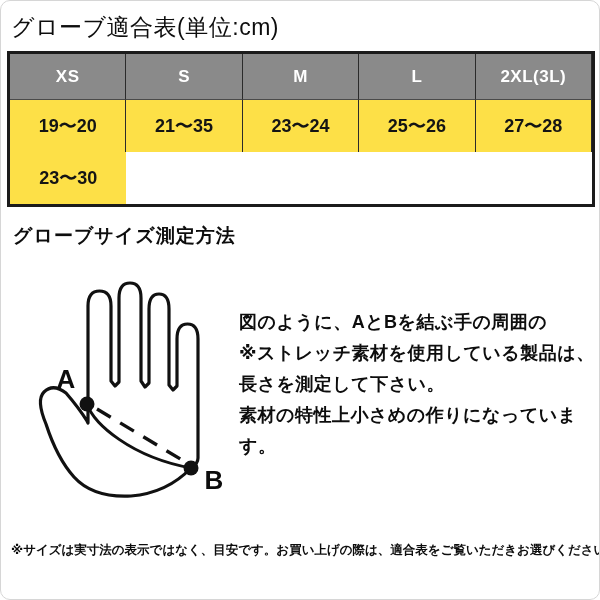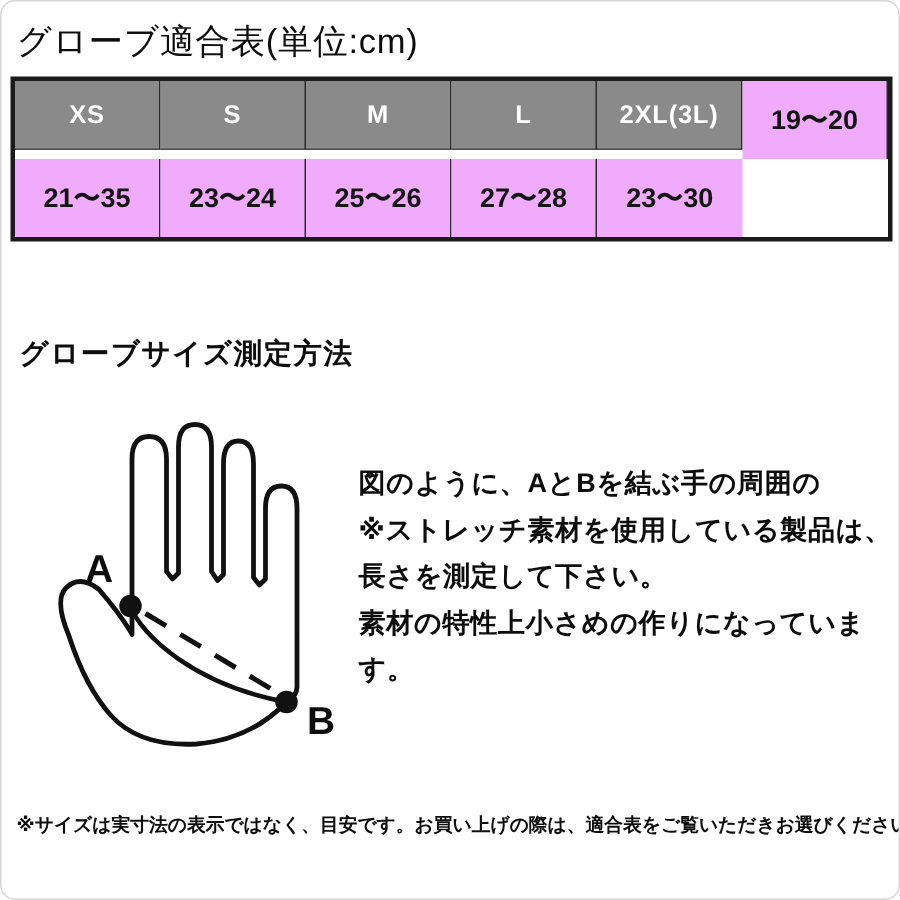--- a/index.html
+++ b/index.html
@@ -23,38 +23,38 @@
     letter-spacing: 0.5px;
     color: #0d0d0d;
   }
   .size-table {
     position: absolute;
     left: 6px;
     top: 50px;
     width: 582px;
     border: 3px solid #1b1b1b;
     display: grid;
-    grid-template-columns: repeat(6, 1fr);
+    grid-template-columns: repeat(5, 1fr);
   }
   .size-table .hcell {
     background: #8a8a8a;
     color: #ffffff;
     height: 45px;
     display: flex;
     align-items: center;
     justify-content: center;
     font-size: 17px;
     font-weight: 700;
     border-right: 1.5px solid #2b2b2b;
     border-bottom: 1px solid #4a4a4a;
     letter-spacing: 0.5px;
   }
   .size-table .hcell:nth-child(6) { border-right: none; }
   .size-table .vcell {
-    background: #f0abfc;
+    background: #fde047;
     color: #141414;
     height: 52px;
     display: flex;
     align-items: center;
     justify-content: center;
     font-size: 18px;
     font-weight: 600;
     border-right: 1.5px solid #2b2b2b;
   }
   .size-table .vcell:last-child { border-right: none; }

